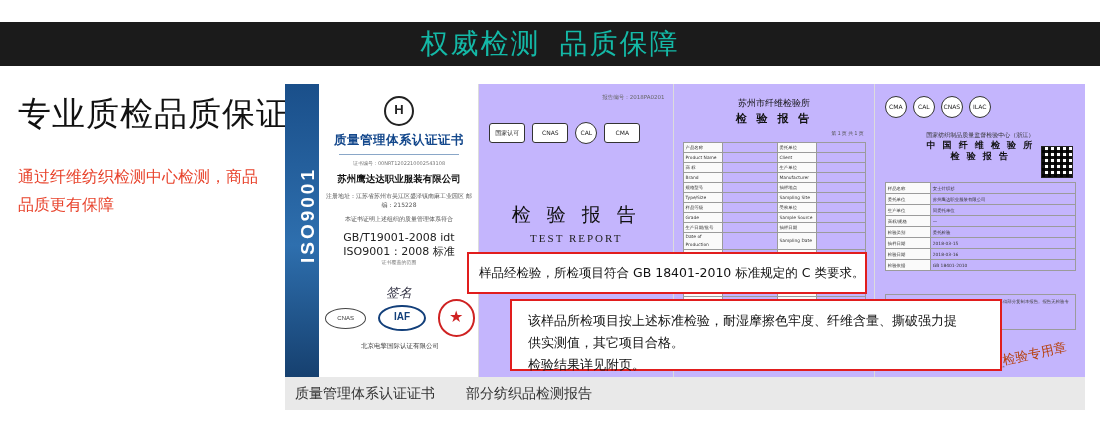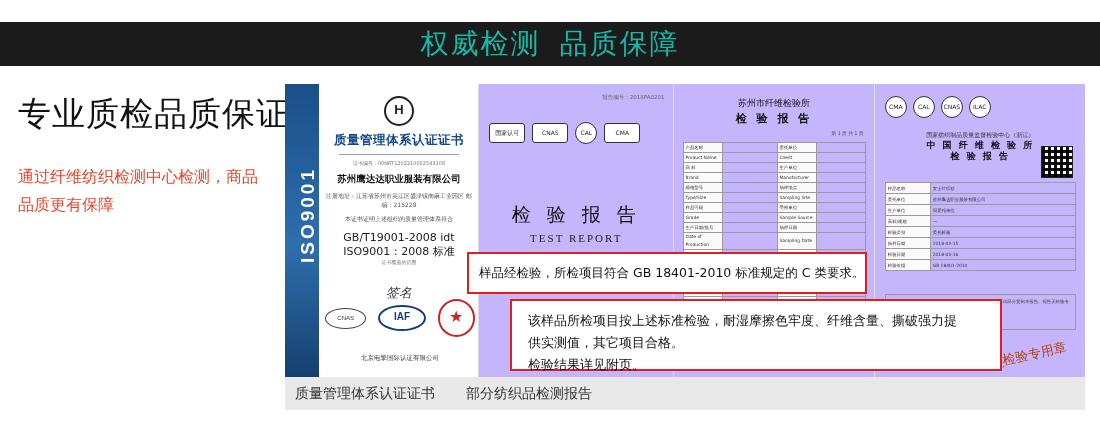--- a/index.html
+++ b/index.html
@@ -195,21 +195,21 @@
     border-radius: 50%;
     border: 2px solid #cf2222;
     color: #cf2222;
     font-size: 16px;
     line-height: 31px;
     text-align: center;
     background: rgba(255,255,255,.4);
   }
   .c1-foot {
     position: absolute;
-    left: 40px; top: 270px;
+    left: 40px; top: 258px;
     width: 150px;
     font-size: 6.5px;
     color: #444;
     text-align: center;
     font-family: "DejaVu Sans", sans-serif;
   }
 
   
   .c2-code {
     position: absolute;

